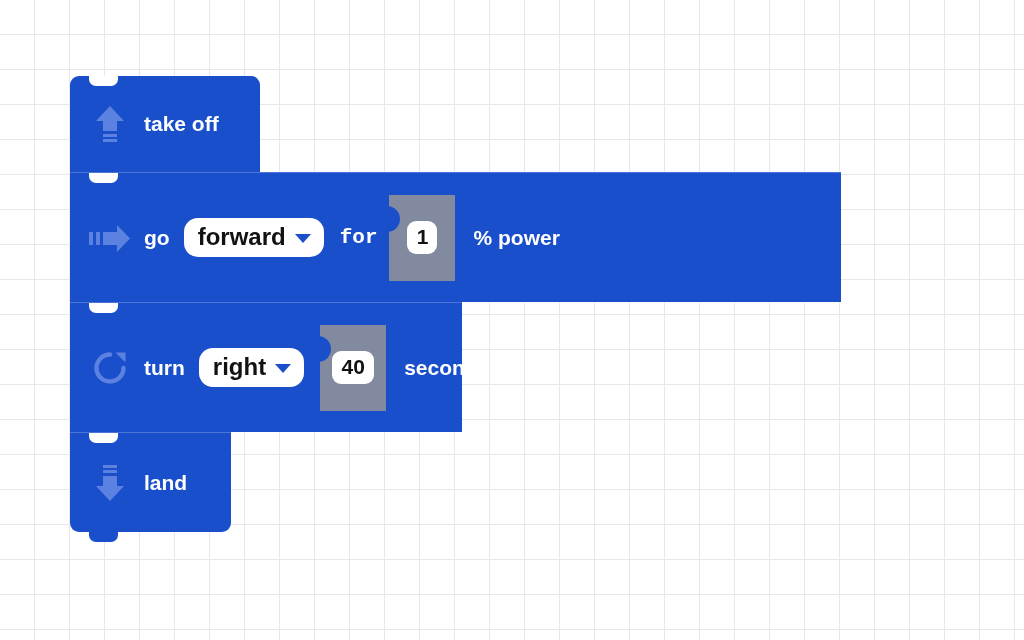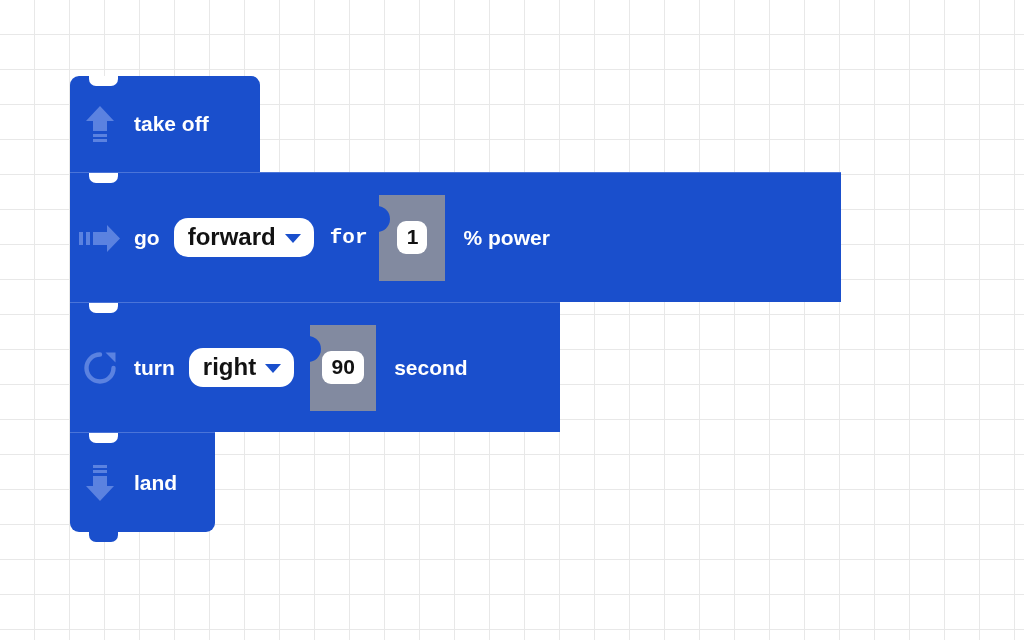--- a/index.html
+++ b/index.html
@@ -33,30 +33,30 @@
   }
 
   .block {
     position: relative;
     display: flex;
     align-items: center;
     background: #1a4fcc;
     color: #ffffff;
     font-weight: bold;
     font-size: 21px;
-    padding-left: 8px;
+    padding-left: 18px;
     padding-right: 22px;
     border-top: 1px solid #4a74d8;
   }
   .block:first-child { border-top: none; }
 
   .block-takeoff  { height: 96px; width: 190px; border-top-left-radius: 9px; border-top-right-radius: 9px; }
   .block-go       { height: 130px; width: 771px; }
-  .block-turn     { height: 130px; width: 490px; }
-  .block-land     { height: 100px; width: 145px; border-bottom-left-radius: 9px; border-bottom-right-radius: 9px; }
+  .block-turn     { height: 130px; width: 392px; }
+  .block-land     { height: 100px; width: 161px; border-bottom-left-radius: 9px; border-bottom-right-radius: 9px; }
 
   
   .notch {
     position: absolute;
     left: 19px;
     width: 29px;
     height: 10px;
     background: #ffffff;
     border-bottom-left-radius: 7px;
     border-bottom-right-radius: 7px;
@@ -203,21 +203,21 @@
         </svg>
       </span>
       <span class="lbl">turn</span>
 
       <span class="dropdown">
         <span>right</span>
         <span class="dd-caret"></span>
       </span>
 
       <span class="numblock">
-        <span class="pill">90</span>
+        <span class="pill">40</span>
       </span>
 
       <span class="lbl">second</span>
     </div>
 
     <div class="block block-land">
       <div class="notch t"></div>
       <span class="icon">
         <svg width="30" height="40" viewBox="0 0 30 40">
           <rect x="8" y="2" width="14" height="3" fill="#5b82e0"></rect>

